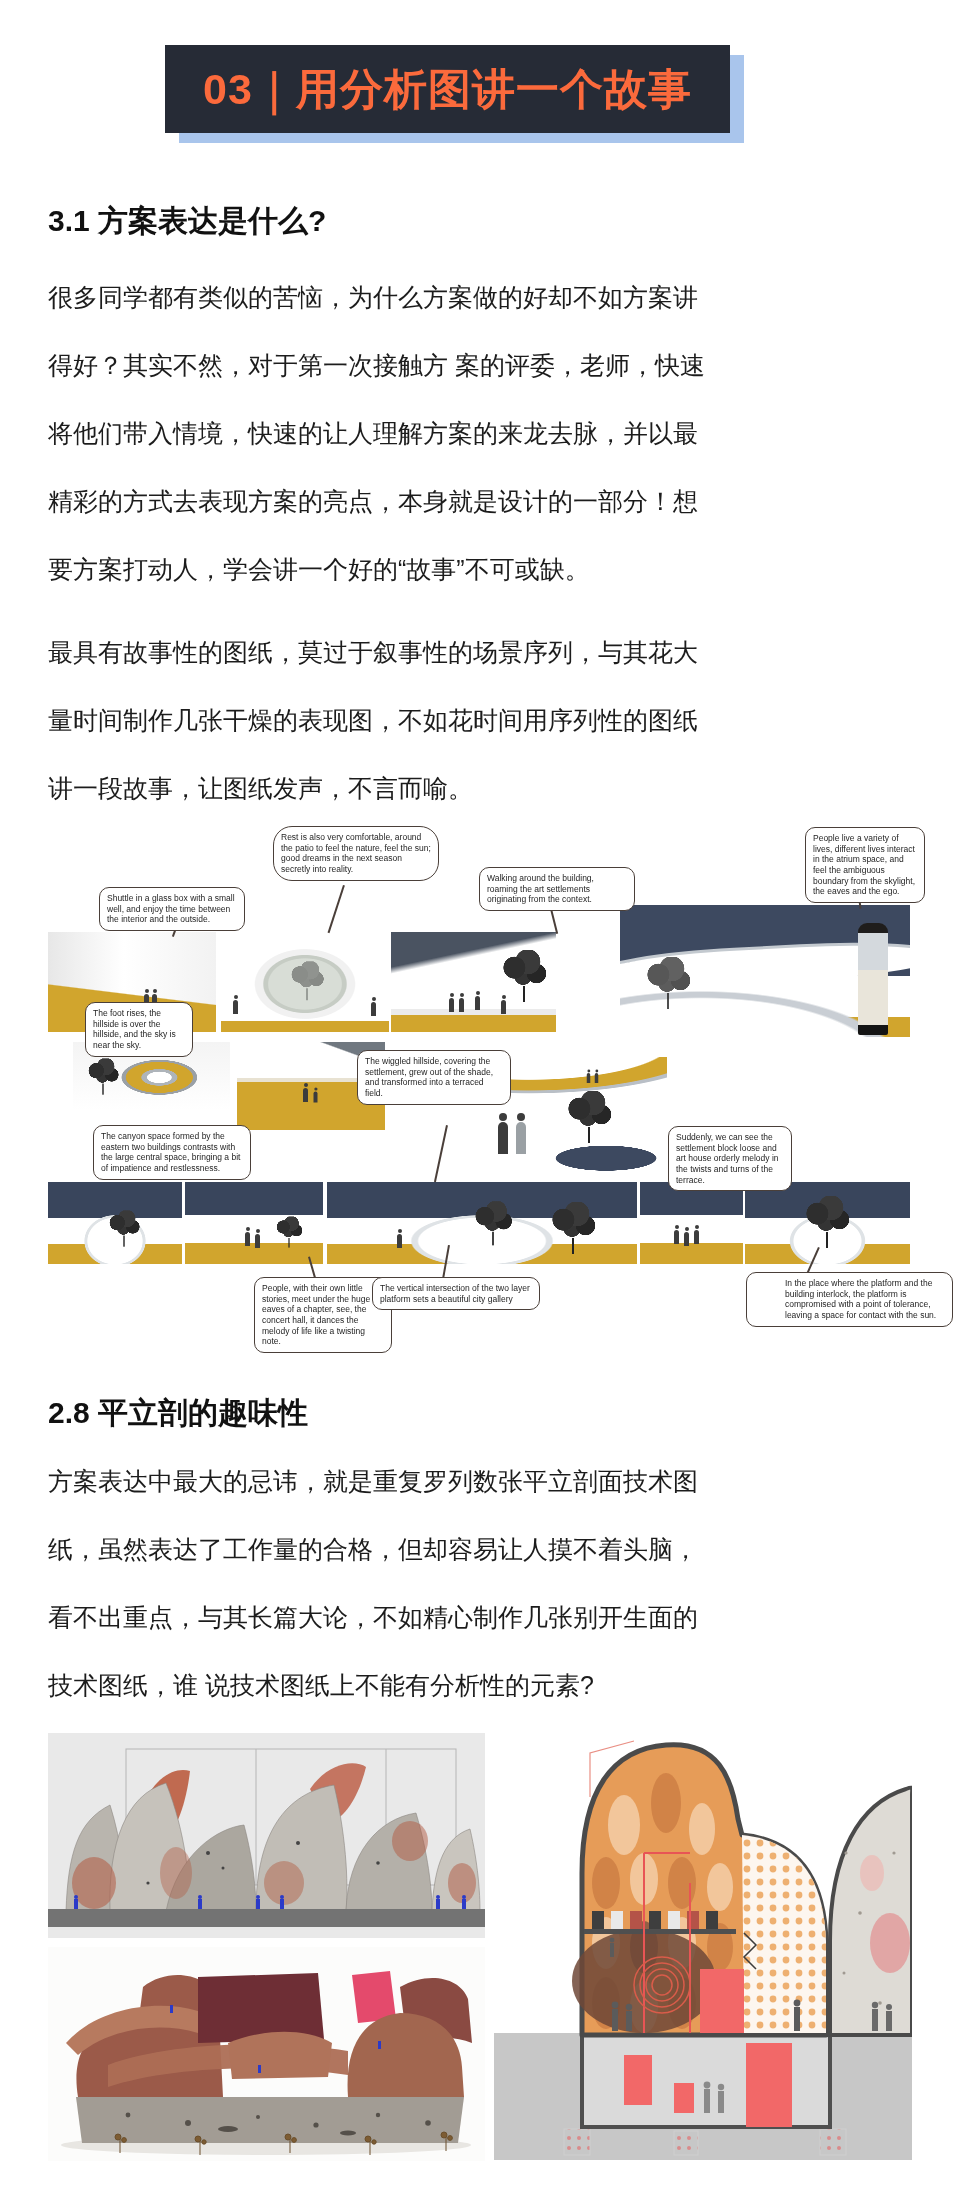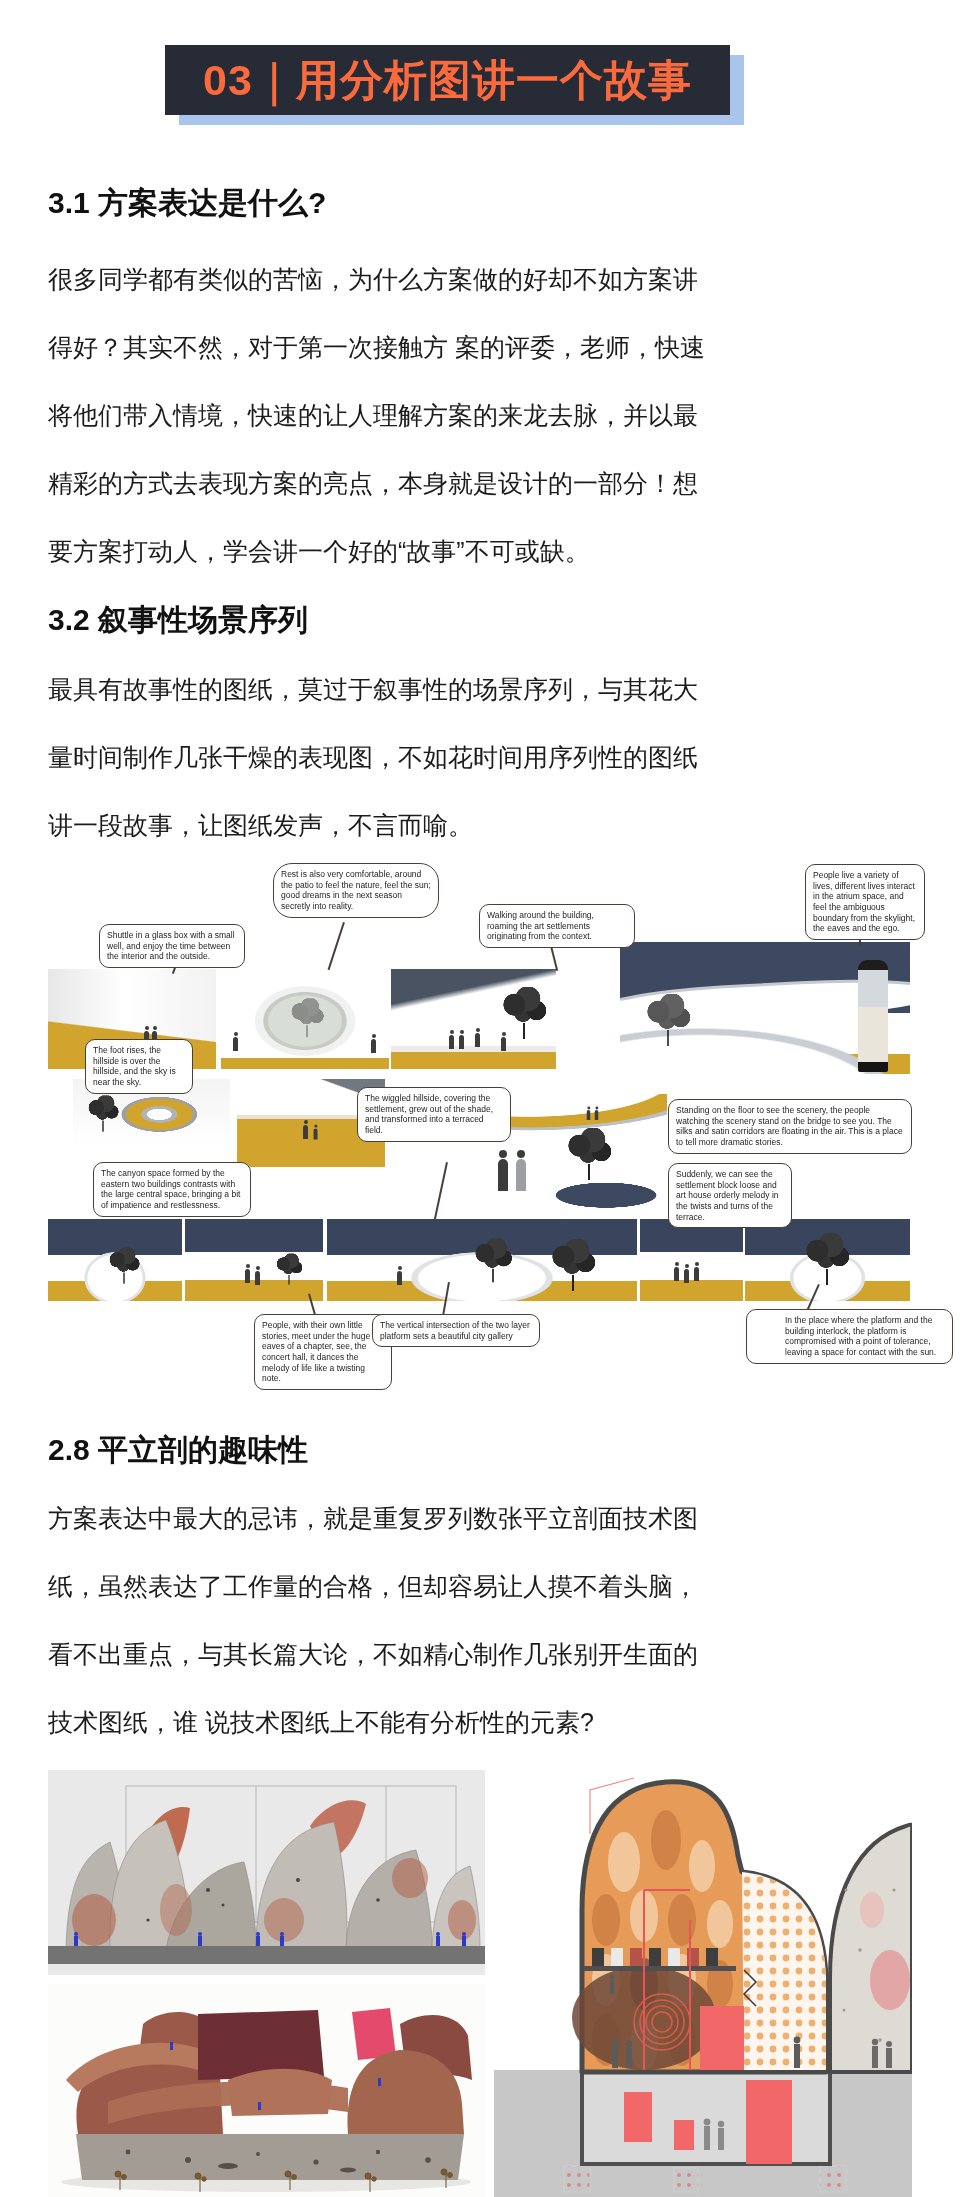--- a/index.html
+++ b/index.html
@@ -2,21 +2,21 @@
 <html><head>
 <meta charset="utf-8">
 <style>
   html,body{margin:0;padding:0;}
   body{width:960px;height:2197px;overflow:hidden;background:#fff;
        font-family:"Liberation Sans","DejaVu Sans",sans-serif;color:#141414;}
   .content{padding:0 48px;}
 
   
   .banner{display:inline-block;margin:45px 0 0 117px;height:70px;line-height:70px;
-          padding:0 38px;background:#262b36;box-shadow:14px 10px 0 #a9c5ec;}
+          padding:9px 38px;background:#262b36;box-shadow:14px 10px 0 #a9c5ec;}
   .banner h1{margin:0;font-size:43px;font-weight:bold;color:#fb6a3c;letter-spacing:1px;}
 
   
   h2.sec{font-size:30px;font-weight:bold;color:#111;margin:0;line-height:40px;}
   p.para{font-size:25px;line-height:68px;margin:0;white-space:pre-line;color:#1c1c1c;}
   #h31{margin-top:68px;} #p31{margin-top:22px;}
   #h32{margin-top:15px;} #p32{margin-top:15px;}
   #h33{margin-top:63px;} #p33{margin-top:14px;}
 
   
@@ -89,21 +89,20 @@
     <h1>03｜用分析图讲一个故事</h1>
   </div>
 
   <h2 class="sec" id="h31">3.1 方案表达是什么?</h2>
   <p class="para" id="p31">很多同学都有类似的苦恼，为什么方案做的好却不如方案讲
 得好？其实不然，对于第一次接触方 案的评委，老师，快速
 将他们带入情境，快速的让人理解方案的来龙去脉，并以最
 精彩的方式去表现方案的亮点，本身就是设计的一部分！想
 要方案打动人，学会讲一个好的“故事”不可或缺。</p>
 
-  <h2 class="sec" id="h32">3.2 叙事性场景序列</h2>
   <p class="para" id="p32">最具有故事性的图纸，莫过于叙事性的场景序列，与其花大
 量时间制作几张干燥的表现图，不如花时间用序列性的图纸
 讲一段故事，让图纸发声，不言而喻。</p>
 
   
   <div class="fig1">
 
     <div class="pnl p-interior" style="left:0;top:107px;width:168px;height:100px;">
       <span class="fg" style="left:96px;bottom:24px;"></span>
         <span class="fg" style="left:104px;bottom:24px;"></span>
@@ -171,21 +170,20 @@
     <div class="ldr" style="left:260px;top:432px;height:22px;transform:rotate(-16deg);"></div>
     <div class="ldr" style="left:400px;top:420px;height:34px;transform:rotate(10deg);"></div>
     <div class="ldr" style="left:770px;top:422px;height:28px;transform:rotate(24deg);"></div>
 
     <div class="co" style="left:51px;top:62px;width:130px;"><span>Shuttle in a glass box with a small well, and enjoy the time between the interior and the outside.</span></div>
     <div class="co" style="left:225px;top:1px;width:150px;border-radius:19px;"><span>Rest is also very comfortable, around the patio to feel the nature, feel the sun; good dreams in the next season secretly into reality.</span></div>
     <div class="co" style="left:431px;top:42px;width:140px;"><span>Walking around the building, roaming the art settlements originating from the context.</span></div>
     <div class="co" style="left:757px;top:2px;width:104px;"><span>People live a variety of lives, different lives interact in the atrium space, and feel the ambiguous boundary from the skylight, the eaves and the ego.</span></div>
     <div class="co" style="left:37px;top:177px;width:92px;"><span>The foot rises, the hillside is over the hillside, and the sky is near the sky.</span></div>
     <div class="co" style="left:309px;top:225px;width:138px;"><span>The wiggled hillside, covering the settlement, grew out of the shade, and transformed into a terraced field.</span></div>
-    <div class="co" style="left:620px;top:237px;width:228px;"><span>Standing on the floor to see the scenery, the people watching the scenery stand on the bridge to see you. The silks and satin corridors are floating in the air. This is a place to tell more dramatic stories.</span></div>
     <div class="co" style="left:620px;top:301px;width:108px;"><span>Suddenly, we can see the settlement block loose and art house orderly melody in the twists and turns of the terrace.</span></div>
     <div class="co" style="left:206px;top:452px;width:122px;"><span>People, with their own little stories, meet under the huge eaves of a chapter, see, the concert hall, it dances the melody of life like a twisting note.</span></div>
     <div class="co" style="left:45px;top:300px;width:142px;"><span>The canyon space formed by the eastern two buildings contrasts with the large central space, bringing a bit of impatience and restlessness.</span></div>
     <div class="co" style="left:324px;top:452px;width:152px;"><span>The vertical intersection of the two layer platform sets a beautiful city gallery</span></div>
     <div class="co" style="left:698px;top:447px;width:160px;padding-left:38px;"><span>In the place where the platform and the building interlock, the platform is compromised with a point of tolerance, leaving a space for contact with the sun.</span></div>
   </div>
 
   <h2 class="sec" id="h33">2.8 平立剖的趣味性</h2>
   <p class="para" id="p33">方案表达中最大的忌讳，就是重复罗列数张平立剖面技术图
 纸，虽然表达了工作量的合格，但却容易让人摸不着头脑，

